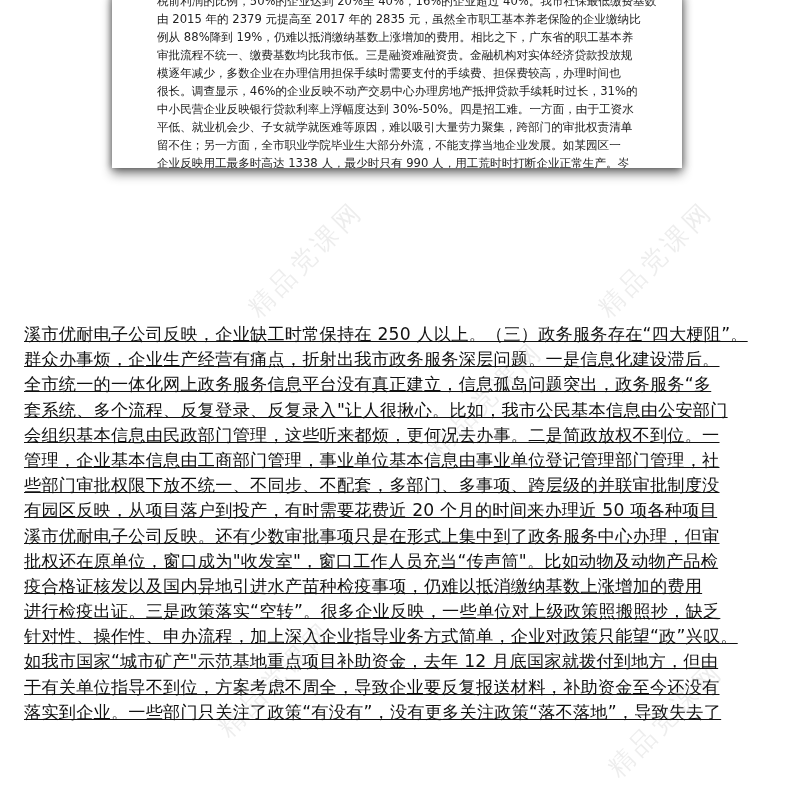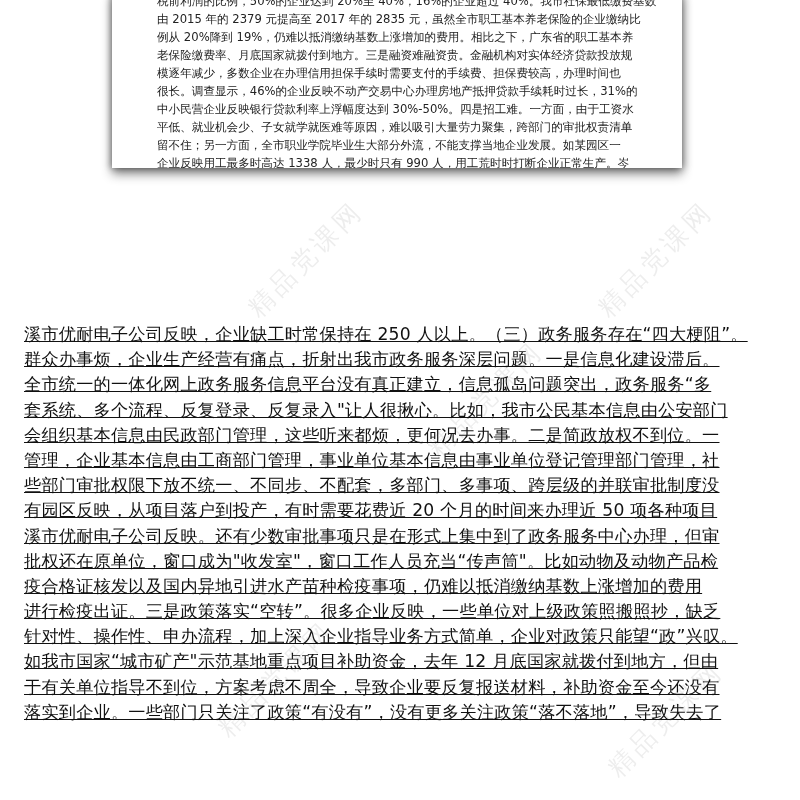--- a/index.html
+++ b/index.html
@@ -39,22 +39,22 @@
   <div class="wm" style="left:590px;top:300px;">精品党课网</div>
   <div class="wm" style="left:420px;top:440px;">精品党课网</div>
   <div class="wm" style="left:210px;top:720px;">精品党课网</div>
   <div class="wm" style="left:600px;top:760px;">精品党课网</div>
 </div>
 
 <div class="card">
   <div class="card-text">
     <div class="line">税前利润的比例，50%的企业达到 20%至 40%，16%的企业超过 40%。我市社保最低缴费基数</div>
     <div class="line">由 2015 年的 2379 元提高至 2017 年的 2835 元，虽然全市职工基本养老保险的企业缴纳比</div>
-    <div class="line">例从 20%降到 19%，仍难以抵消缴纳基数上涨增加的费用。相比之下，广东省的职工基本养</div>
-    <div class="line">老保险缴费率、月底国家就拨付到地方。三是融资难融资贵。金融机构对实体经济贷款投放规</div>
+    <div class="line">例从 88%降到 19%，仍难以抵消缴纳基数上涨增加的费用。相比之下，广东省的职工基本养</div>
+    <div class="line">审批流程不统一、缴费基数均比我市低。三是融资难融资贵。金融机构对实体经济贷款投放规</div>
     <div class="line">模逐年减少，多数企业在办理信用担保手续时需要支付的手续费、担保费较高，办理时间也</div>
     <div class="line">很长。调查显示，46%的企业反映不动产交易中心办理房地产抵押贷款手续耗时过长，31%的</div>
     <div class="line">中小民营企业反映银行贷款利率上浮幅度达到 30%-50%。四是招工难。一方面，由于工资水</div>
     <div class="line">平低、就业机会少、子女就学就医难等原因，难以吸引大量劳力聚集，跨部门的审批权责清单</div>
     <div class="line">留不住；另一方面，全市职业学院毕业生大部分外流，不能支撑当地企业发展。如某园区一</div>
     <div class="line">企业反映用工最多时高达 1338 人，最少时只有 990 人，用工荒时时打断企业正常生产。岑</div>
   </div>
 </div>
 
 <div class="body-text">

